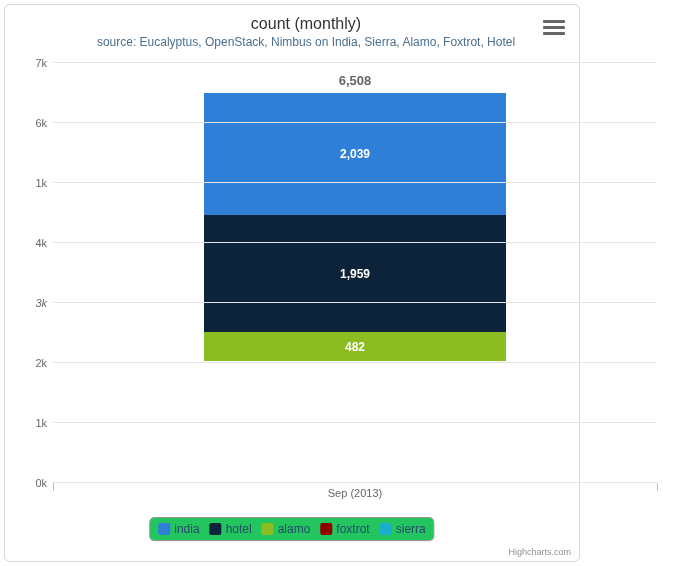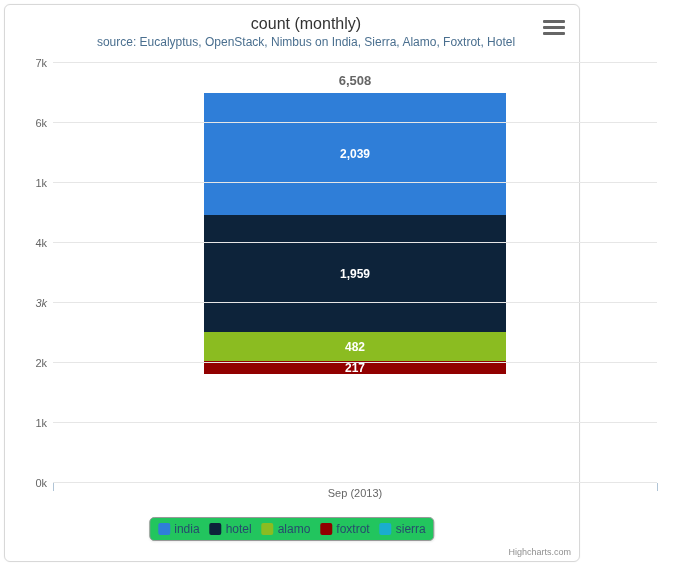--- a/index.html
+++ b/index.html
@@ -166,21 +166,20 @@
       <div></div>
   </div>
 
   <div class="plot" id="plot">
     <div class="axis-line"></div>
     <div class="tick" style="left:0"></div>
     <div class="tick" style="left:100%"></div>
     <div class="xlabel">Sep (2013)</div>
     <div class="stack" id="stack" style="bottom: 0px; height: 390.48px;">
       <div class="stack-total">6,508</div>
-        <div class="seg" style="bottom: 108.66px; height: 13.02px; background: rgb(145, 0, 0);">217</div>
         <div class="seg" style="bottom: 121.68px; height: 28.92px; background: rgb(139, 188, 33);">482</div>
         <div class="seg" style="bottom: 150.6px; height: 117.54px; background: rgb(13, 35, 58); margin-top: 24px;">1,959</div>
         <div class="seg" style="bottom: 268.14px; height: 122.34px; background: rgb(47, 126, 216);">2,039</div>
       </div>
   <div class="gridline" style="bottom: 0px;"></div>
       <div class="ylabel" style="bottom: 0px; transform: translateY(50%);">0k</div>
       <div class="gridline" style="bottom: 60px;"></div>
       <div class="ylabel" style="bottom: 60px; transform: translateY(50%);">1k</div>
       <div class="gridline" style="bottom: 120px;"></div>
       <div class="ylabel" style="bottom: 120px; transform: translateY(50%);">2k</div>

